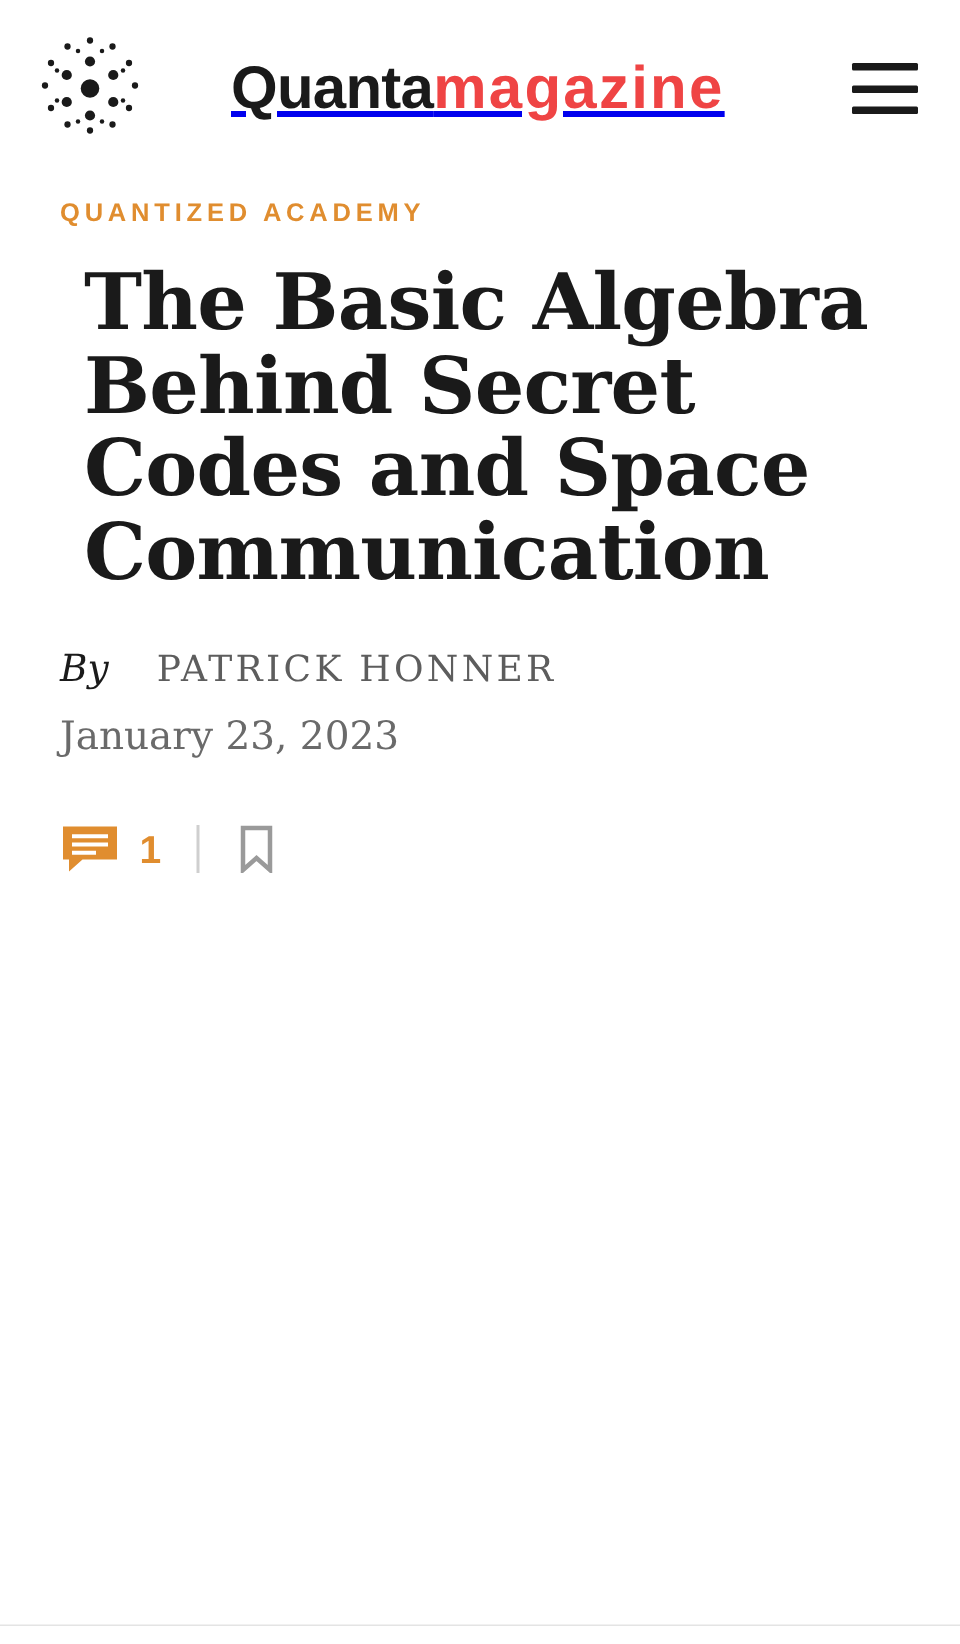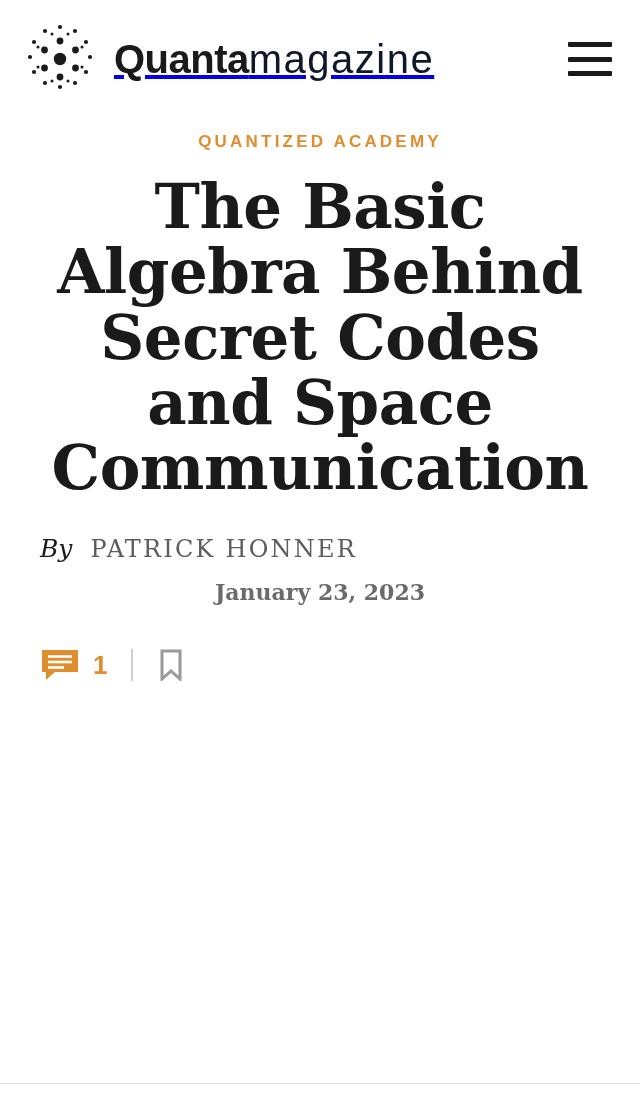--- a/index.html
+++ b/index.html
@@ -42,24 +42,25 @@
   .logo-word {
     font-family: "Liberation Sans", sans-serif;
     font-size: 40px;
     letter-spacing: -0.5px;
     line-height: 1;
     white-space: nowrap;
   }
   .logo-word .quanta {
     color: #1a1a1a;
     font-weight: 600;
+    margin-left: 40px;
   }
   .logo-word .magazine {
-    color: #0f172a;
-    font-weight: 400;
+    color: #ef4444;
+    font-weight: 700;
     letter-spacing: 1.5px;
   }
   .hamburger {
     width: 44px;
     height: 34px;
     display: flex;
     flex-direction: column;
     justify-content: space-between;
     cursor: pointer;
     margin-right: 4px;
@@ -68,69 +69,67 @@
     display: block;
     height: 5px;
     width: 100%;
     background: #1a1a1a;
     border-radius: 1px;
   }
 
   
   .article {
     padding: 14px 40px 0 40px;
-    text-align: center;
   }
   .kicker {
     color: #e08d2f;
     font-family: "Liberation Sans", sans-serif;
     font-size: 17px;
     font-weight: 700;
     letter-spacing: 3.2px;
     text-transform: uppercase;
     margin: 0 0 22px 0;
     display: inline-block;
     text-decoration: none;
   }
   .headline {
     font-family: "DejaVu Serif", serif;
     font-weight: 700;
-    font-size: 61px;
+    font-size: 52px;
     line-height: 1.07;
     letter-spacing: -0.5px;
     color: #1a1a1a;
-    margin: 0 0 34px 0;
+    margin: 0 0 34px 16px;
     max-width: 560px;
   }
   .byline {
     display: flex;
     align-items: baseline;
-    gap: 18px;
+    gap: 32px;
     margin: 0 0 16px 0;
   }
   .byline-by {
     font-family: "DejaVu Serif", serif;
     font-style: italic;
     font-size: 25px;
     color: #1a1a1a;
   }
   .byline-author {
     font-family: "DejaVu Serif", serif;
     font-size: 24px;
     letter-spacing: 2.2px;
     color: #5d5d5d;
     text-transform: uppercase;
     text-decoration: none;
   }
   .pubdate {
     font-family: "DejaVu Serif", serif;
-    font-size: 22px;
+    font-size: 26px;
     color: #6a6a6a;
     margin: 0 0 42px 0;
-    font-weight: bold;
   }
   .dek {
     font-family: "DejaVu Serif", serif;
     font-style: italic;
     font-size: 33px;
     line-height: 1.74;
     color: #6d6d6d;
     margin: 0 0 40px 0;
     max-width: 520px;
   }

